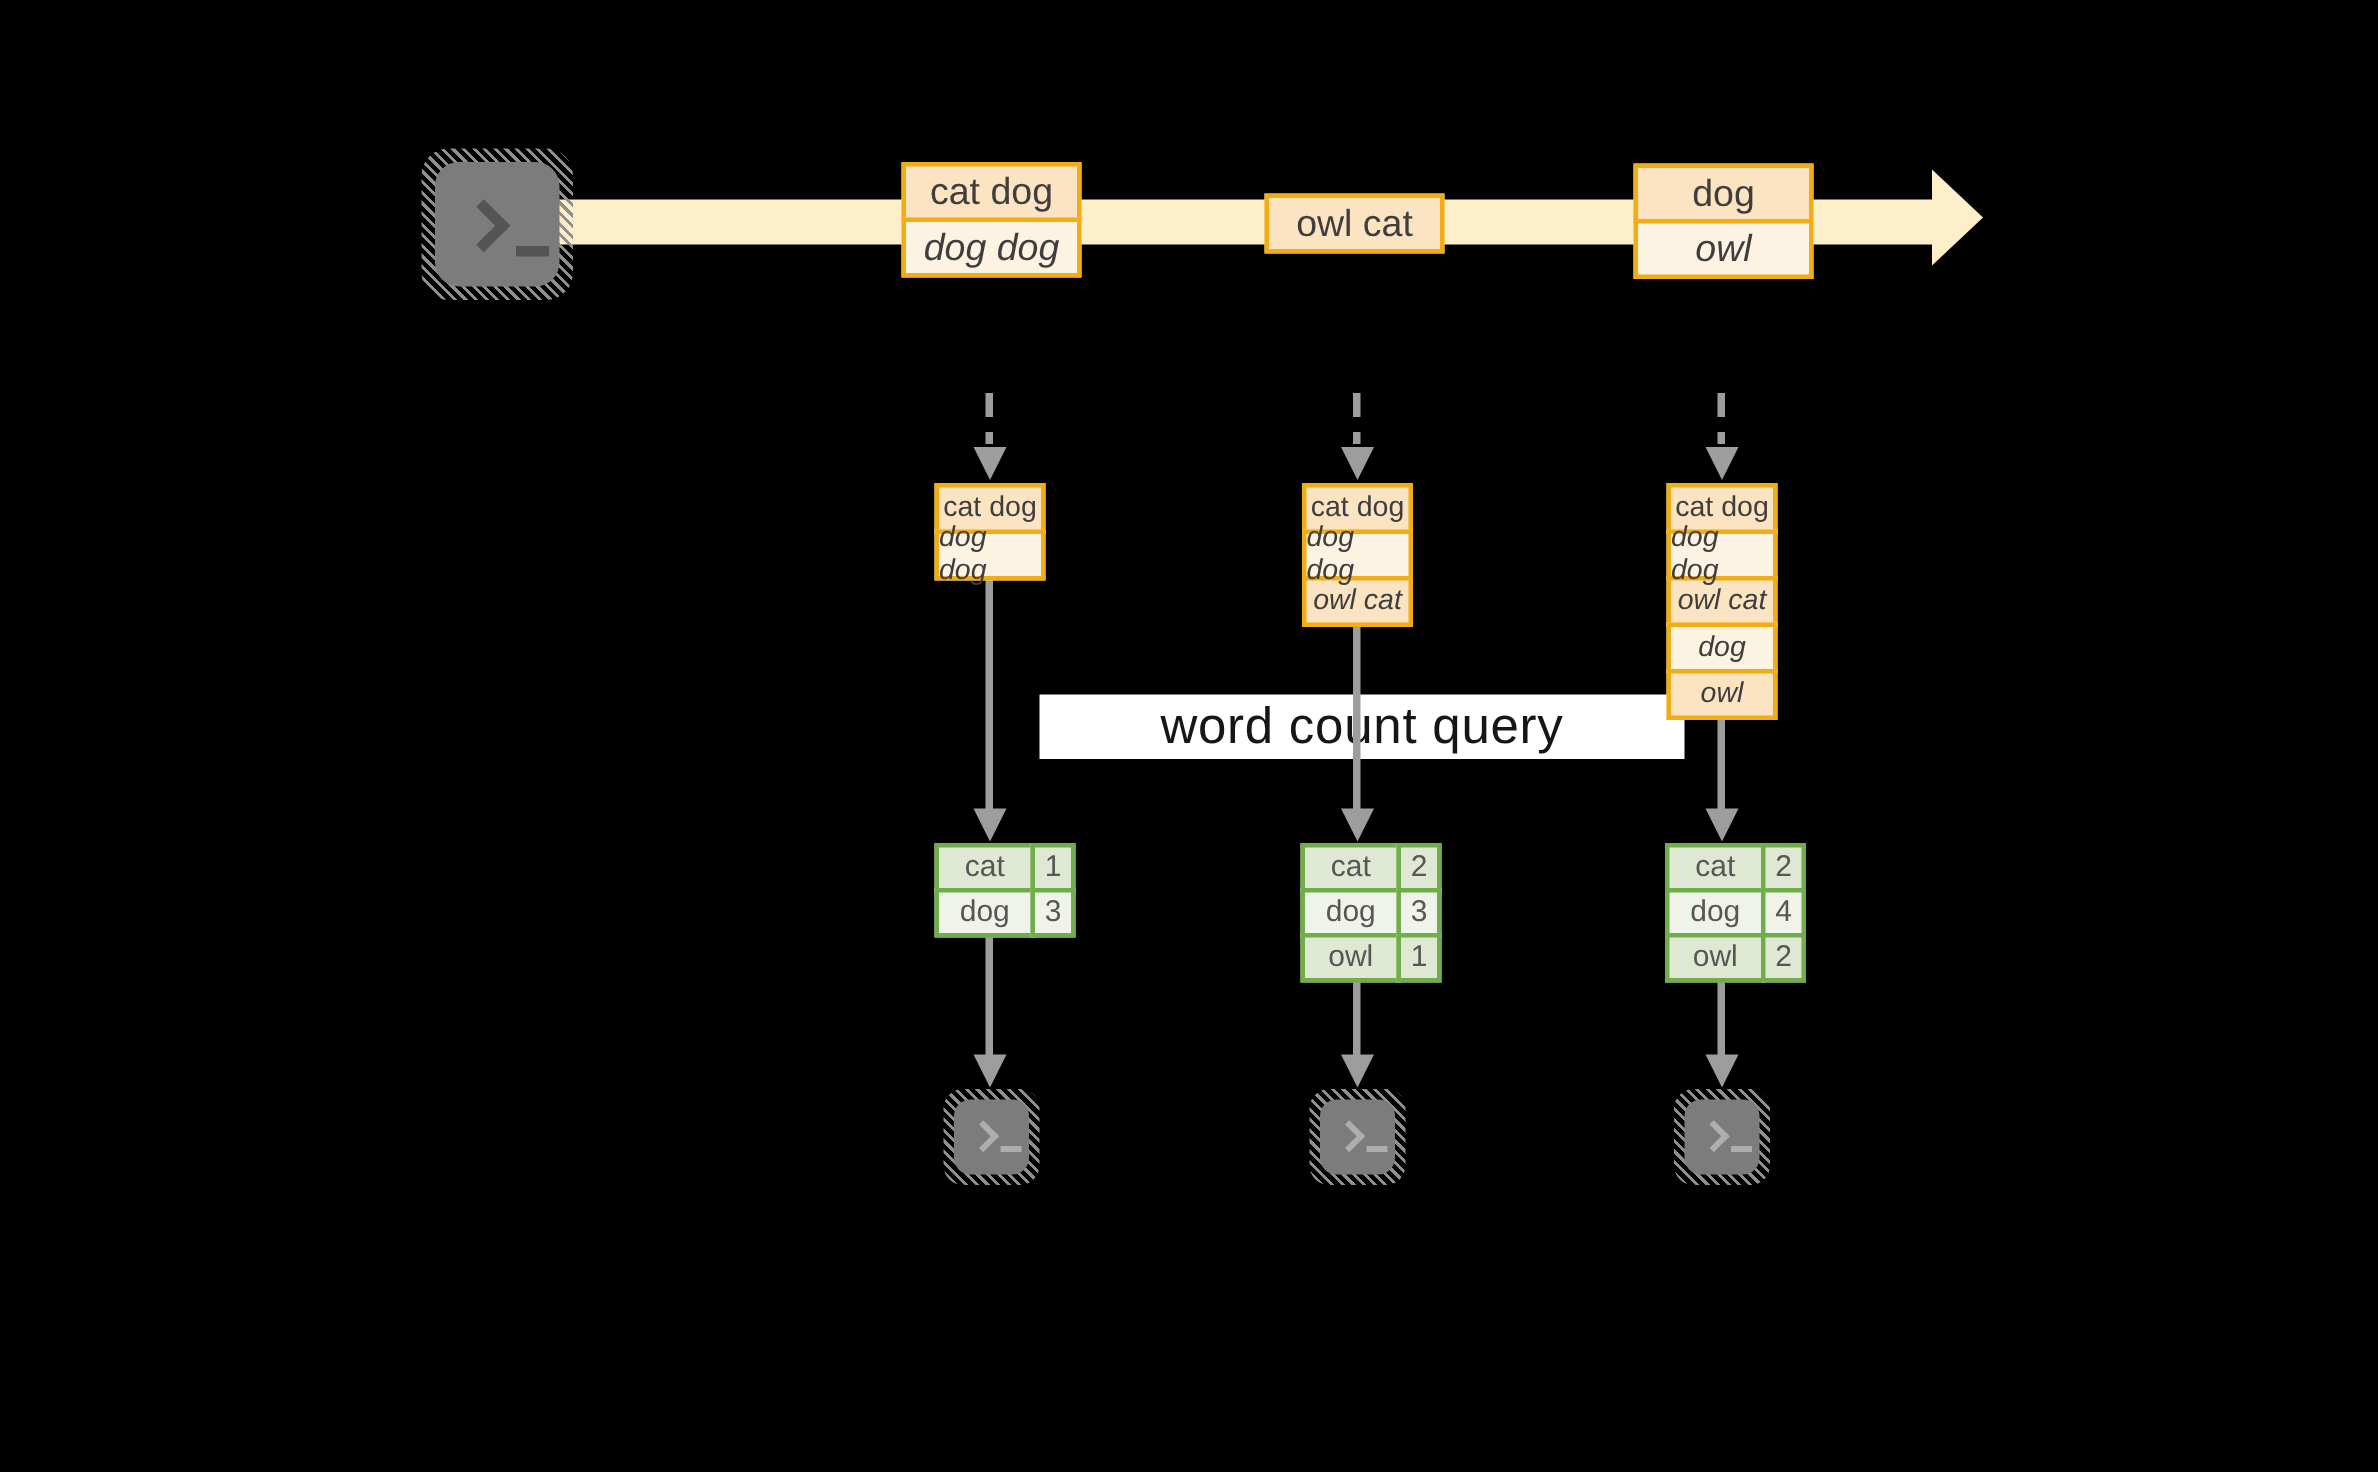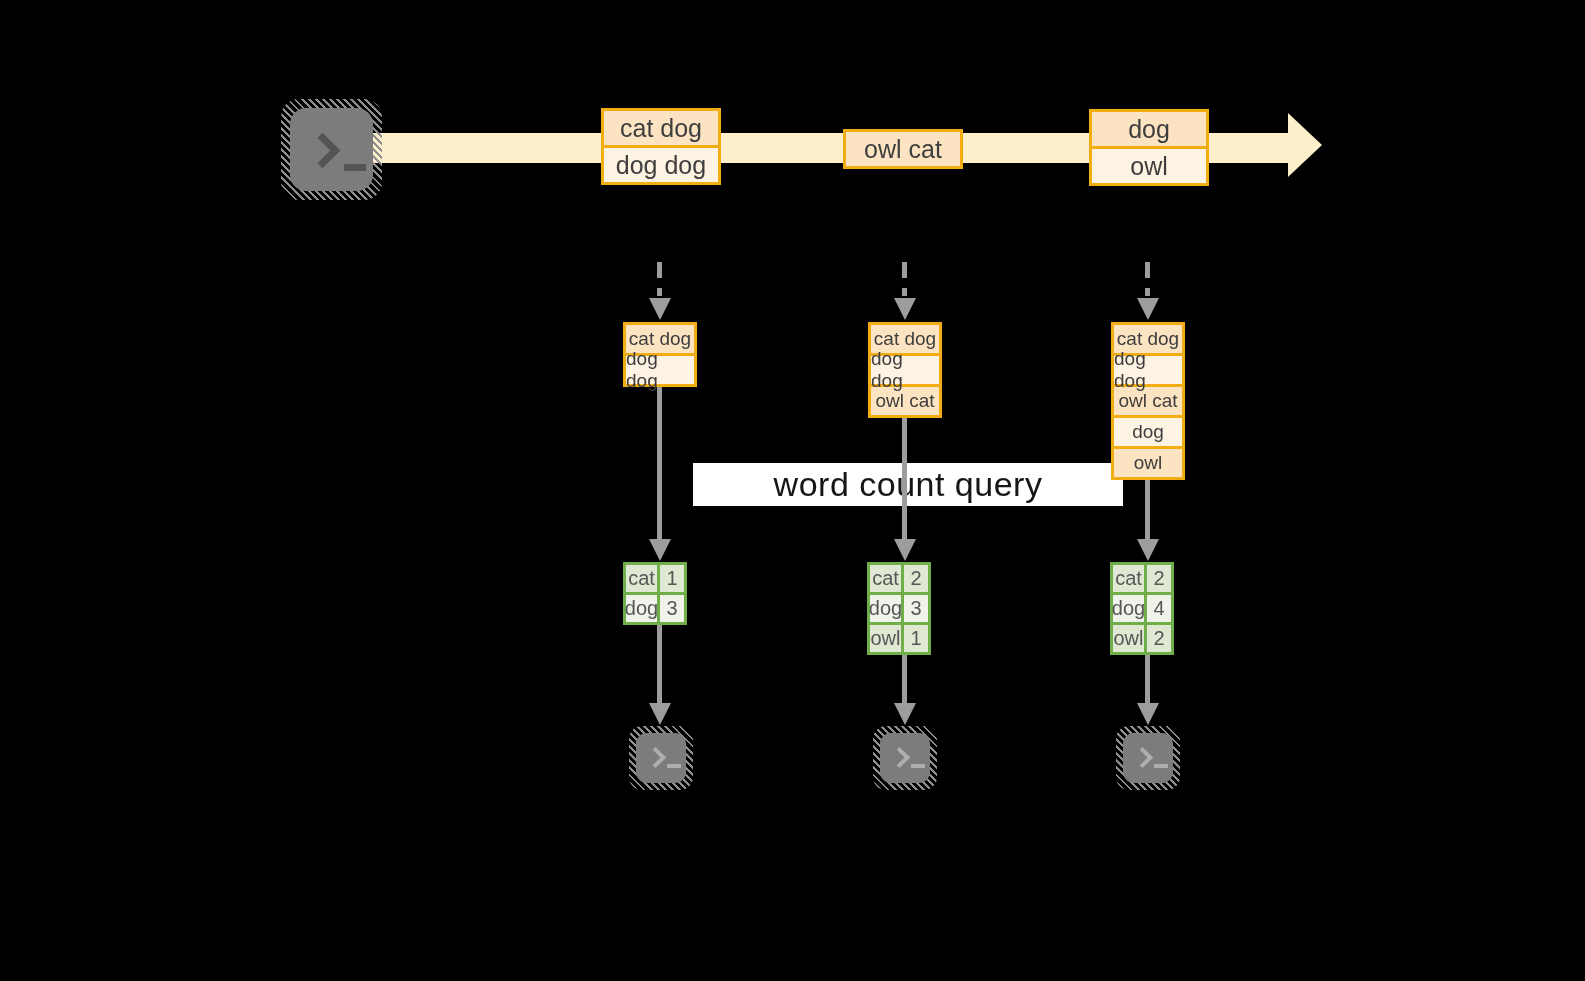--- a/index.html
+++ b/index.html
@@ -25,21 +25,21 @@
   .chev { position:absolute; transform:rotate(45deg); }
   .term-big .chev { left:20px; top:30px; width:18px; height:18px; border-top:7px solid #545454; border-right:7px solid #545454; }
   .term-big .uscore { position:absolute; left:54px; top:56px; width:22px; height:7px; background:#545454; }
   .term-sm .chev { left:12px; top:17px; width:11px; height:11px; border-top:4px solid #aeaeae; border-right:4px solid #aeaeae; }
   .term-sm .uscore { position:absolute; left:31px; top:31px; width:14px; height:4px; background:#aeaeae; }
 
   
   .obox { position:absolute; z-index:3; }
   .orow { box-sizing:border-box; border:3px solid #f1ad13; color:#3e3e3e;
           display:flex; align-items:center; justify-content:center; }
-  .orow + .orow { margin-top:-3px; }
+  .orow + .orow { margin-top:-3px;font-style:italic; }
   .f-dark  { background:#fce3c1; }
   .f-light { background:#fdf3e3; }
   .band-row { width:120px; height:40px; font-size:25px; }
   .band-row-s { width:120px; height:40px; font-size:25px; }
   .stack-row { width:74px; height:34px; font-size:19px; }
 
   
   .vline { position:absolute; width:5px; background:#9d9d9d; z-index:2; }
   .vdash { position:absolute; width:5px; z-index:2;
     background:repeating-linear-gradient(180deg,#9d9d9d 0 16px, rgba(0,0,0,0) 16px 26px); }
@@ -50,21 +50,21 @@
   .banner { position:absolute; left:693px; top:463px; width:430px; height:43px; background:#ffffff;
     color:#161616; font-size:34px; font-weight:300; display:flex; align-items:center; justify-content:center;
     z-index:1; letter-spacing:0.5px; }
 
   
   .gtable { position:absolute; z-index:3; }
   .grow { display:flex; }
   .grow + .grow { margin-top:-3px; }
   .gcell { box-sizing:border-box; border:3px solid #6fae49; height:33px; color:#575757; font-size:20px;
     display:flex; align-items:center; justify-content:center; }
-  .gword { width:37px; }
+  .gword { width:67px; }
   .gnum  { width:30px; margin-left:-3px; }
   .g-dark  { background:#dfe8d2; }
   .g-light { background:#eff3ea; }
 </style>
 </head>
 <body>
 
 <div class="canvas">
 
   <div class="band"></div>

